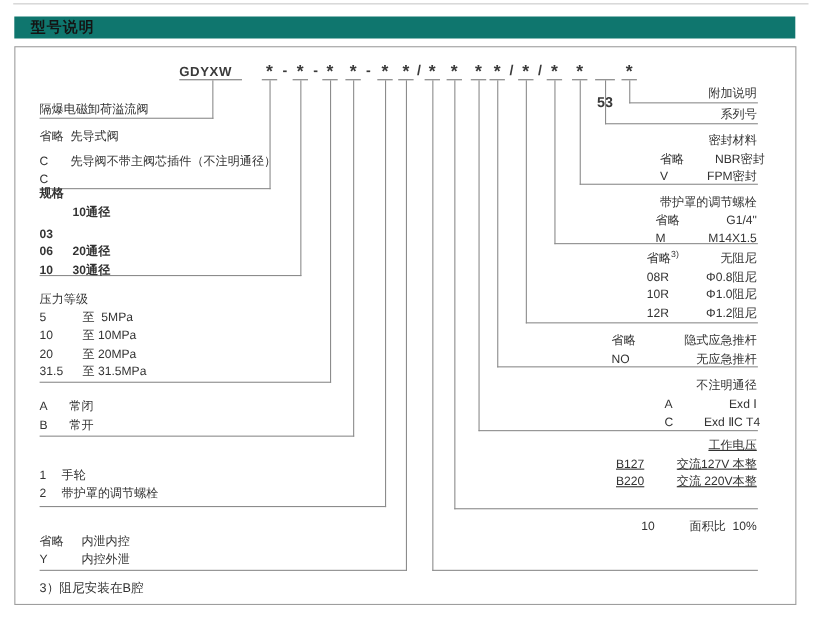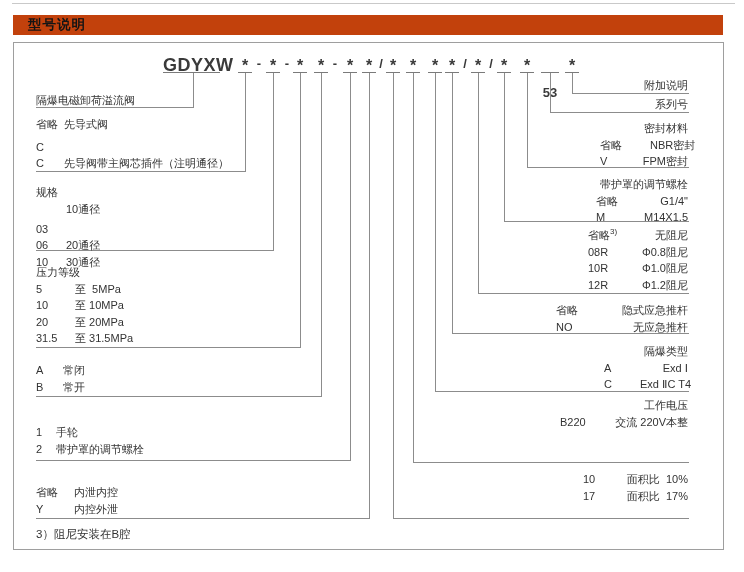--- a/index.html
+++ b/index.html
@@ -4,28 +4,28 @@
 <style>
   html,body{margin:0;padding:0;}
   body{
     width:744px;height:572px;background:#ffffff;
     font-family:"Liberation Sans",sans-serif;color:#2e2e2e;
     position:relative;overflow:hidden;
   }
   .top-rule{position:absolute;left:12px;top:3px;width:723px;height:1px;background:#c9c9c9;}
   .title-bar{
     position:absolute;left:13px;top:15px;width:710px;height:20px;
-    background:#c2410c;display:flex;align-items:center;
+    background:#0f766e;display:flex;align-items:center;
   }
   .title-text{font-size:13.5px;font-weight:bold;color:#141414;padding-left:15px;letter-spacing:1px;}
   .diagram-box{position:absolute;left:13px;top:42px;width:709px;height:506px;border:1px solid #9e9e9e;background:#fff;}
   
   .tok{position:absolute;top:57px;transform:translateX(-50%);font-size:13px;font-weight:600;color:#3a3a3a;white-space:pre;line-height:14px;}
   .tok.star{font-size:16px;top:59px;}
-  .tok.prefix{transform:none;font-size:18px;letter-spacing:0.5px;top:58px;}
+  .tok.prefix{transform:none;font-size:12px;letter-spacing:0.5px;top:58px;}
   .code-underline{position:absolute;top:72px;height:1px;background:#7a7a7a;}
   
   .conn{position:absolute;top:73px;}
   .conn.L{border-right:1px solid #8c8c8c;border-bottom:1px solid #8c8c8c;}
   .conn.R{border-left:1px solid #8c8c8c;border-bottom:1px solid #8c8c8c;}
   
   .grp{position:absolute;font-size:11px;line-height:16.5px;white-space:nowrap;color:#333;}
   .lrow{display:flex;}
   .lrow .code{flex:none;}
   .mb6{margin-bottom:6px;}
@@ -110,28 +110,28 @@
   <div>隔爆电磁卸荷溢流阀</div>
 </div>
 
 <div class="grp" style="left:36px;top:116px;">
   <div class="lrow mb6">
     <span class="code" style="width:22px;margin-right:6px;">省略</span>
     <span class="desc">先导式阀</span>
   </div>
   <div class="lrow">
     <span class="code" style="width:22px;margin-right:6px;">C</span>
+    <span class="desc">先导阀不带主阀芯插件（不注明通径）</span>
   </div>
   <div class="lrow">
     <span class="code" style="width:22px;margin-right:6px;">C</span>
-    <span class="desc">先导阀带主阀芯插件（注明通径）</span>
-  </div>
-</div>
-
-<div class="grp" style="left:36px;top:184px;">
+  </div>
+</div>
+
+<div class="grp" style="left:36px;top:168px;font-weight:bold;">
   <div>规格</div>
   <div class="lrow">
     <span class="code" style="width:20px;margin-right:10px;margin-top:20px;">03</span>
     <span class="desc">10通径</span>
   </div>
   <div class="lrow">
     <span class="code" style="width:20px;margin-right:10px;">06</span>
     <span class="desc">20通径</span>
   </div>
   <div class="lrow">
@@ -249,43 +249,43 @@
     <span class="code">省略</span>
     <span class="desc">隐式应急推杆</span>
   </div>
   <div class="rrow">
     <span class="code">NO</span>
     <span class="desc">无应急推杆</span>
   </div>
 </div>
 
 <div class="grp rgrp" style="right:56px;top:343px;width:84px;">
-  <div>隔爆类型</div>
+  <div>不注明通径</div>
   <div class="rrow">
     <span class="code">A</span>
     <span class="desc">Exd Ⅰ</span>
   </div>
   <div class="rrow">
     <span class="code">C</span>
     <span class="desc">Exd ⅡC T4</span>
   </div>
 </div>
 
-<div class="grp rgrp" style="right:56px;top:397px;width:128px;">
+<div class="grp rgrp" style="right:56px;top:397px;width:128px;text-decoration:underline;">
   <div>工作电压</div>
+  <div class="rrow">
+    <span class="code">B127</span>
+    <span class="desc">交流127V 本整</span>
+  </div>
   <div class="rrow">
     <span class="code">B220</span>
     <span class="desc">交流 220V本整</span>
   </div>
 </div>
 
 <div class="grp rgrp" style="right:56px;top:471px;width:105px;">
   <div class="rrow">
     <span class="code">10</span>
     <span class="desc">面积比  10%</span>
   </div>
-  <div class="rrow">
-    <span class="code">17</span>
-    <span class="desc">面积比  17%</span>
-  </div>
 </div>
 
 <div class="footnote">3）阻尼安装在B腔</div>
 
 </body></html>

